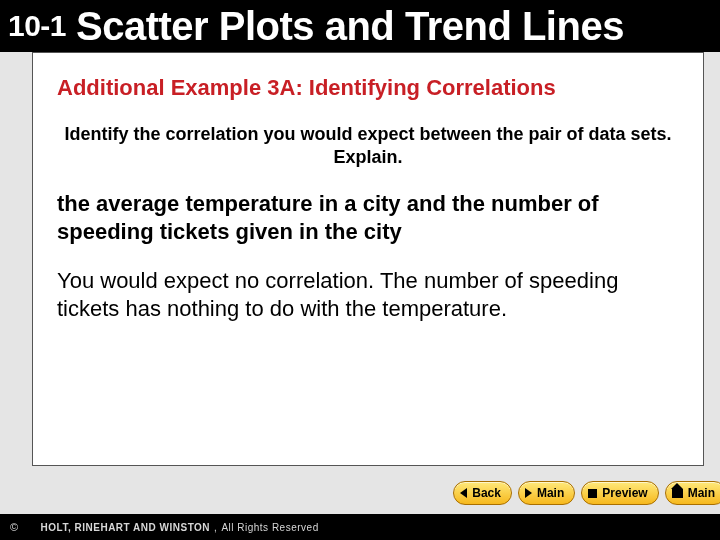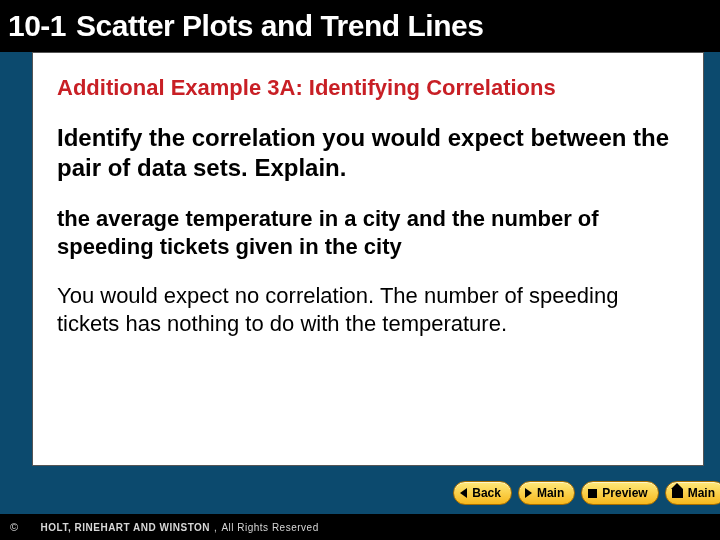--- a/index.html
+++ b/index.html
@@ -1,29 +1,29 @@
 <!DOCTYPE html>
 <html><head>
 <meta charset="utf-8">
 <style>
   * { margin: 0; padding: 0; box-sizing: border-box; }
   html, body { width: 720px; height: 540px; font-family: Verdana, Geneva, sans-serif; background: #000; overflow: hidden; }
 
-  .slide { position: relative; width: 720px; height: 540px; background: #0c4a6e; }
+  .slide { position: relative; width: 720px; height: 540px; background: #e5e5e5; }
 
   
   .title-bar { position: absolute; top: 0; left: 0; width: 720px; height: 52px; background: #000; display: flex; align-items: center; }
   .section-num { color: #fff; font-weight: 900; font-size: 30px; letter-spacing: -0.5px; padding-left: 8px; padding-right: 10px; font-family: Arial, sans-serif; }
-  .section-title { color: #fff; font-weight: 900; font-size: 30px; letter-spacing: -0.5px; font-family: Arial, sans-serif; }
+  .section-title { color: #fff; font-weight: 900; font-size: 40px; letter-spacing: -0.5px; font-family: Arial, sans-serif; }
 
   
   .content { position: absolute; top: 52px; left: 32px; width: 672px; height: 414px; background: #fff; border: 1px solid #555; padding: 22px 24px 18px 24px; }
 
   .example-heading { color: #c81f25; font-weight: 900; font-size: 22px; font-family: Arial, sans-serif; margin-bottom: 22px; }
-  .prompt-text { color: #000; font-weight: 900; font-size: 24px; font-family: Arial, sans-serif; line-height: 1.25; margin-bottom: 22px; }
+  .prompt-text { color: #000; font-weight: 900; font-size: 18px; font-family: Arial, sans-serif; line-height: 1.25; margin-bottom: 22px; text-align: center; }
   .datasets-text { color: #000; font-weight: 900; font-size: 22px; font-family: Liberation Sans, sans-serif; line-height: 1.25; margin-bottom: 22px; }
   .answer-text { color: #000; font-weight: 400; font-size: 22px; font-family: Arial, sans-serif; line-height: 1.25; }
 
   
   .nav-bar { position: absolute; left: 16px; bottom: 28px; width: 720px; height: 38px; display: flex; justify-content: flex-end; align-items: center; padding-right: 10px; gap: 6px; }
   .nav-btn { height: 24px; border-radius: 12px; background: linear-gradient(#ffe97a, #f6b81d); border: 1px solid #a96f00; display: flex; align-items: center; padding: 0 10px 0 6px; font-family: Arial, sans-serif; font-weight: 700; font-size: 12px; color: #000; cursor: pointer; box-shadow: inset 0 1px 0 rgba(255,255,255,.6); }
   .nav-btn .tri-left { width: 0; height: 0; border-top: 5px solid transparent; border-bottom: 5px solid transparent; border-right: 7px solid #000; margin-right: 5px; }
   .nav-btn .tri-right { width: 0; height: 0; border-top: 5px solid transparent; border-bottom: 5px solid transparent; border-left: 7px solid #000; margin-right: 5px; }
   .nav-btn .sq { width: 9px; height: 9px; background: #000; margin-right: 5px; }
   .nav-btn .home { width: 11px; height: 9px; background: #000; margin-right: 5px; position: relative; }

